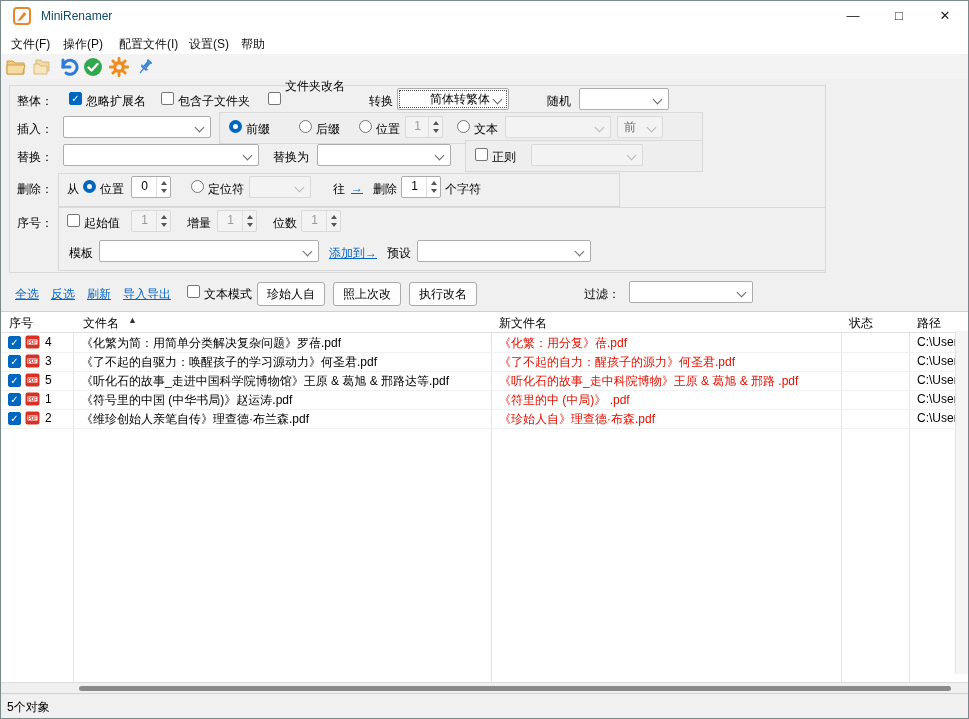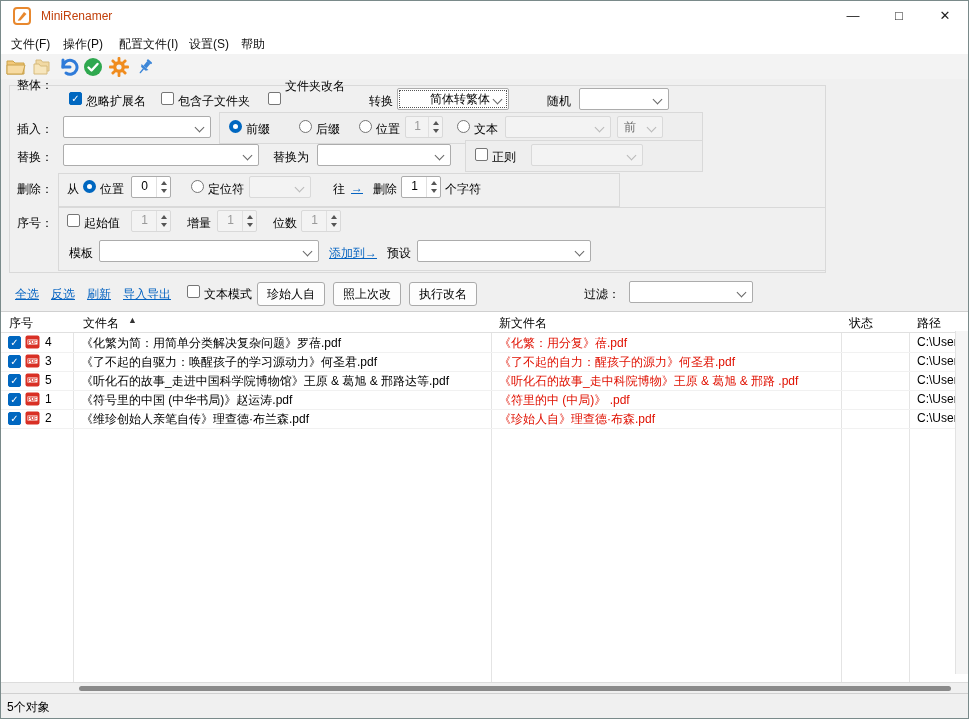--- a/index.html
+++ b/index.html
@@ -1,21 +1,21 @@
 <!DOCTYPE html>
 <html><head>
 <meta charset="utf-8">
 <style>
   html,body{margin:0;padding:0;background:#cfcfcf;font-family:"Liberation Sans","DejaVu Sans",sans-serif;}
   #win{position:relative;width:967px;height:717px;background:#f0f0f0;border:1px solid #7a8a8a;overflow:hidden;
        font-size:12px;color:#1a1a1a;}
   .abs{position:absolute;}
   
   #titlebar{position:absolute;left:0;top:0;width:100%;height:30px;background:#fff;}
-  #title-text{position:absolute;left:40px;top:8px;font-size:12px;color:#c2410c;}
+  #title-text{position:absolute;left:40px;top:8px;font-size:12px;color:#0c4a6e;}
   .wbtn{position:absolute;top:0;width:46px;height:30px;text-align:center;line-height:30px;font-size:13px;color:#222;}
   
   #menubar{position:absolute;left:0;top:30px;width:100%;height:23px;background:#fff;}
   .menu-item{position:absolute;top:3px;padding:2px 6px;color:#111;}
   
   #toolbar{position:absolute;left:0;top:53px;width:100%;height:25px;background:#f3f3f3;}
   .tbi{position:absolute;top:2px;width:22px;height:22px;}
   
   .panel{position:absolute;background:#f0f0f0;border:1px solid #d9d9d9;}
   .lbl{position:absolute;color:#000;white-space:nowrap;}
@@ -115,21 +115,21 @@
         <rect x="8" y="3" width="6" height="2.2" rx="1"></rect>
         <rect x="9" y="5" width="4" height="6"></rect>
         <path d="M6.5 11 h9 l-1.5 2.5 h-6 Z"></path>
         <rect x="10.3" y="13" width="1.4" height="6" rx="0.7"></rect>
       </g>
     </svg>
   </div>
 
   <div class="panel" style="left:8px;top:84px;width:815px;height:186px;"></div>
 
-  <span class="lbl" style="left:16px;top:76px">整体：</span>
+  <span class="lbl" style="left:16px;top:92px">整体：</span>
   <span class="cb on" style="left:68px;top:91px">✓</span>
   <span class="lbl" style="left:85px;top:92px">忽略扩展名</span>
   <span class="cb" style="left:160px;top:91px"></span>
   <span class="lbl" style="left:177px;top:92px">包含子文件夹</span>
   <span class="cb" style="left:267px;top:91px"></span>
   <span class="lbl" style="left:284px;top:77px">文件夹改名</span>
   <span class="lbl" style="left:368px;top:92px">转换</span>
   <div class="combo focus" style="left:396px;top:87px;width:112px">
     <span>简体转繁体</span><span class="chev"></span>
   </div>

